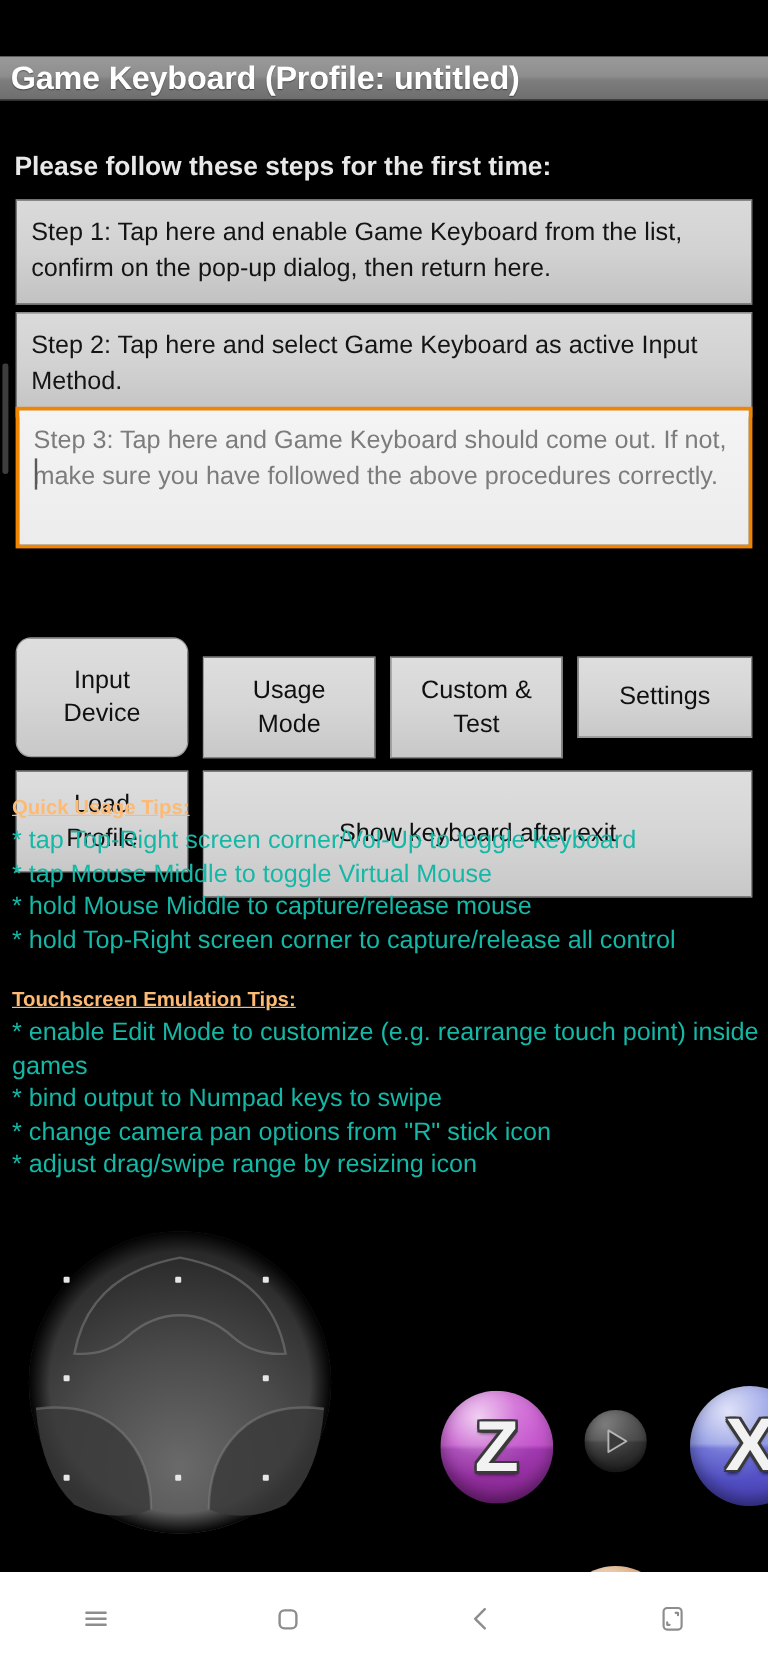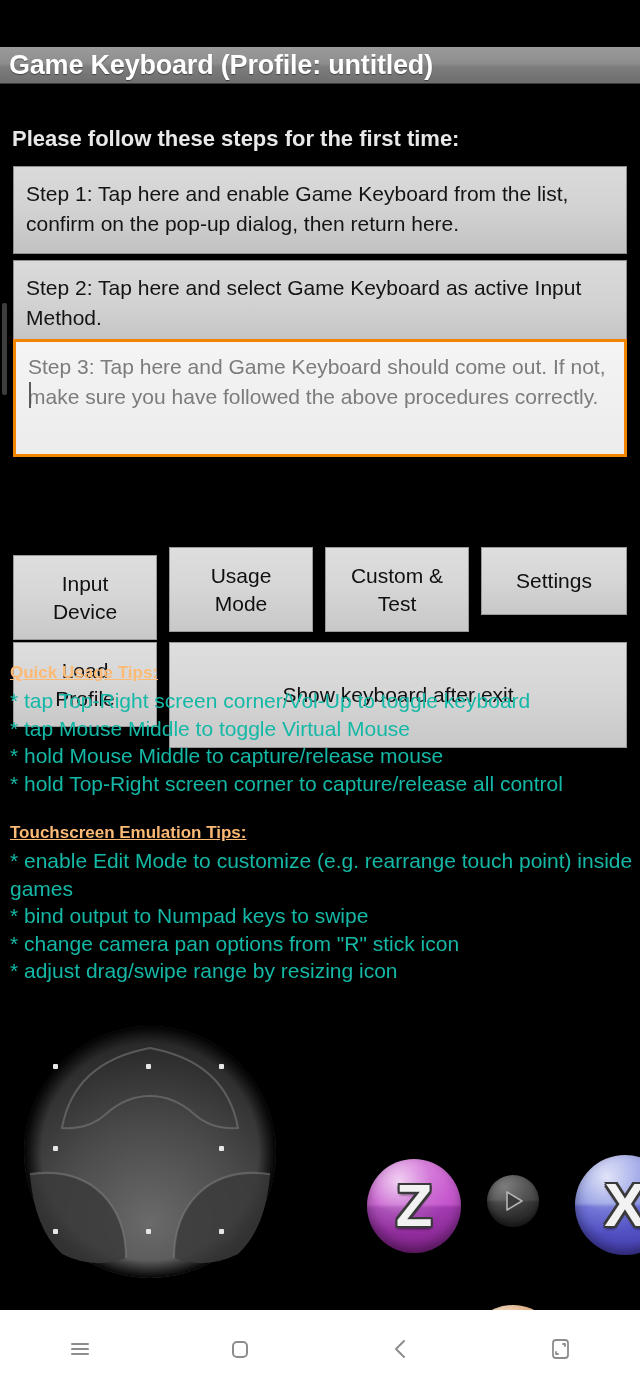--- a/index.html
+++ b/index.html
@@ -134,21 +134,21 @@
     line-height: 28px;
     display: flex;
     align-items: center;
     justify-content: center;
     text-align: center;
     cursor: pointer;
     user-select: none;
   }
   .btn-label { display: block; white-space: pre-line; }
 
-  #btn-input-device  { left: 13px;  top: 440px; width: 144px; height: 85px; }
+  #btn-input-device  { left: 13px;  top: 416px; width: 144px; height: 100px; border-radius: 13px; }
   #btn-usage-mode    { left: 169px; top: 432px; width: 144px; height: 85px; }
   #btn-custom-test   { left: 325px; top: 432px; width: 144px; height: 85px; text-align: center; }
   #btn-settings      { left: 481px; top: 432px; width: 146px; height: 68px; }
   #btn-load-profile  { left: 13px;  top: 527px; width: 144px; height: 85px; }
   #btn-show-keyboard { left: 169px; top: 527px; width: 458px; height: 106px; }
 
   
   .tips-block { position: absolute; left: 10px; width: 625px; }
   #tips-quick { top: 543px; }
   #tips-touch { top: 703px; }

